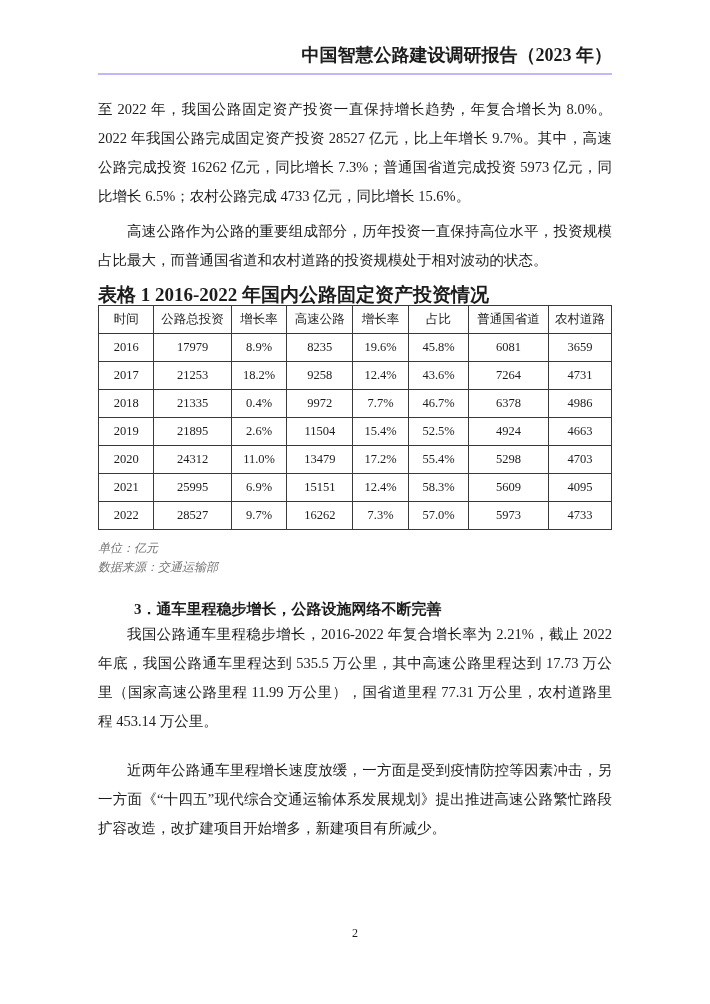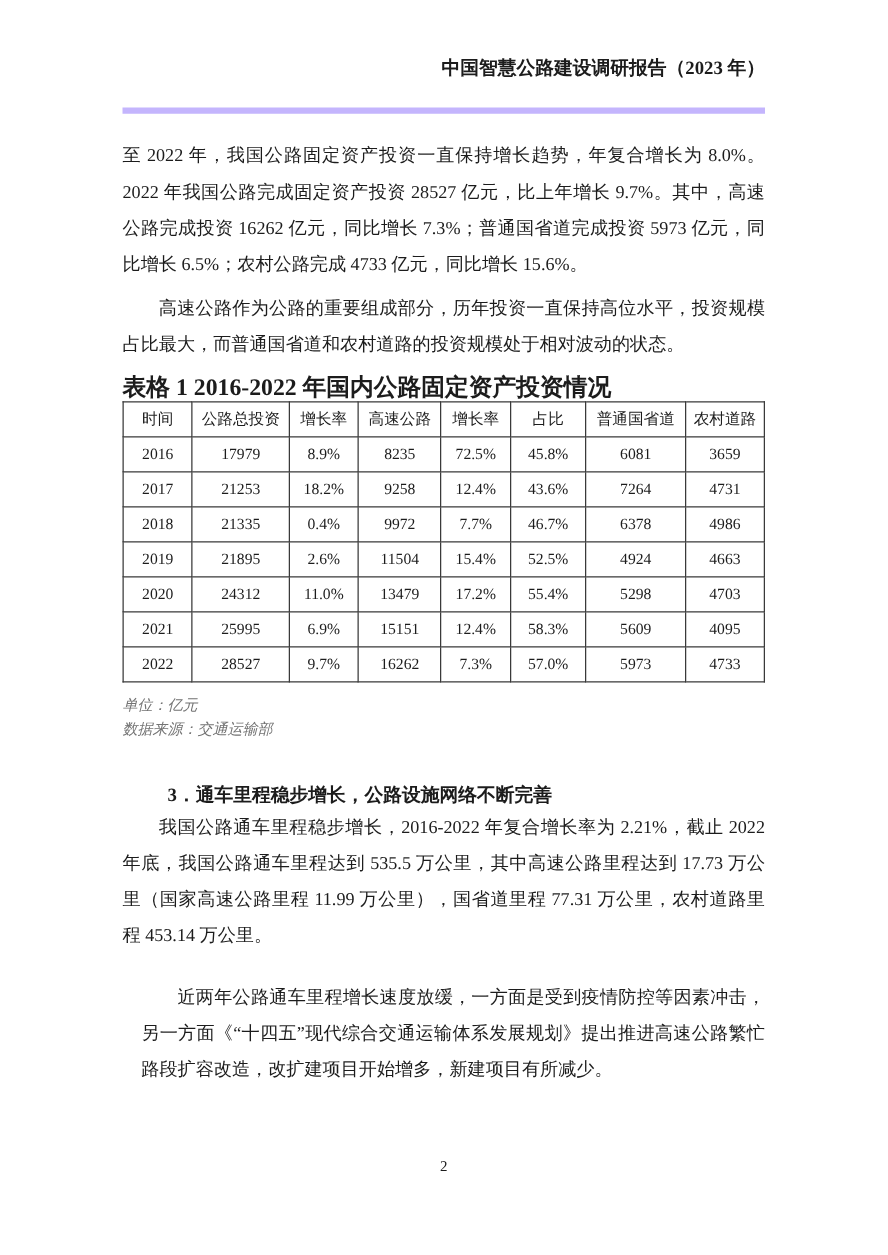--- a/index.html
+++ b/index.html
@@ -8,38 +8,38 @@
     background: #ffffff;
     color: #1c1c1c;
     font-family: "Liberation Serif", "DejaVu Serif", serif;
     position: relative;
     overflow: hidden;
   }
   .page { padding: 0 98px; }
 
   .page-header {
     padding-top: 47px;
-    padding-bottom: 22px;
-    border-bottom: 5px solid #c4b5fd;
+    padding-bottom: 9px;
+    border-bottom: 2px solid #c4b5fd;
     text-align: right;
     font-weight: bold;
-    font-size: 15px;
+    font-size: 18px;
     line-height: 17px;
   }
 
   .body-para {
     font-size: 14.5px;
     line-height: 29px;
     text-align: justify;
     margin: 0;
   }
   .p1 { margin-top: 20px; }
   .p2 { margin-top: 6px; text-indent: 2em; }
   .p3 { text-indent: 2em; }
-  .p4 { margin-top: 20px; text-indent: 2em; margin-left: 15px; }
+  .p4 { margin-top: 20px; text-indent: 2em; }
 
   .table-caption {
     margin-top: 10px;
     font-size: 19px;
     font-weight: bold;
     line-height: 20px;
   }
 
   table.data-table {
     width: 100%;
@@ -69,21 +69,21 @@
 
   .note {
     font-size: 12px;
     font-style: italic;
     line-height: 19px;
     color: #737373;
   }
   .note-unit { margin-top: 9px; }
 
   .section-heading {
-    margin-top: 33px;
+    margin-top: 21px;
     font-size: 15px;
     font-weight: bold;
     line-height: 22px;
     text-indent: 2.4em;
   }
 
   .page-number {
     position: absolute;
     top: 926px;
     left: 0;
@@ -129,21 +129,21 @@
           <th>普通国省道</th>
           <th>农村道路</th>
         </tr>
     </thead>
     <tbody>
         <tr>
           <td>2016</td>
           <td>17979</td>
           <td>8.9%</td>
           <td>8235</td>
-          <td>72.5%</td>
+          <td>19.6%</td>
           <td>45.8%</td>
           <td>6081</td>
           <td>3659</td>
         </tr>
         <tr>
           <td>2017</td>
           <td>21253</td>
           <td>18.2%</td>
           <td>9258</td>
           <td>12.4%</td>

